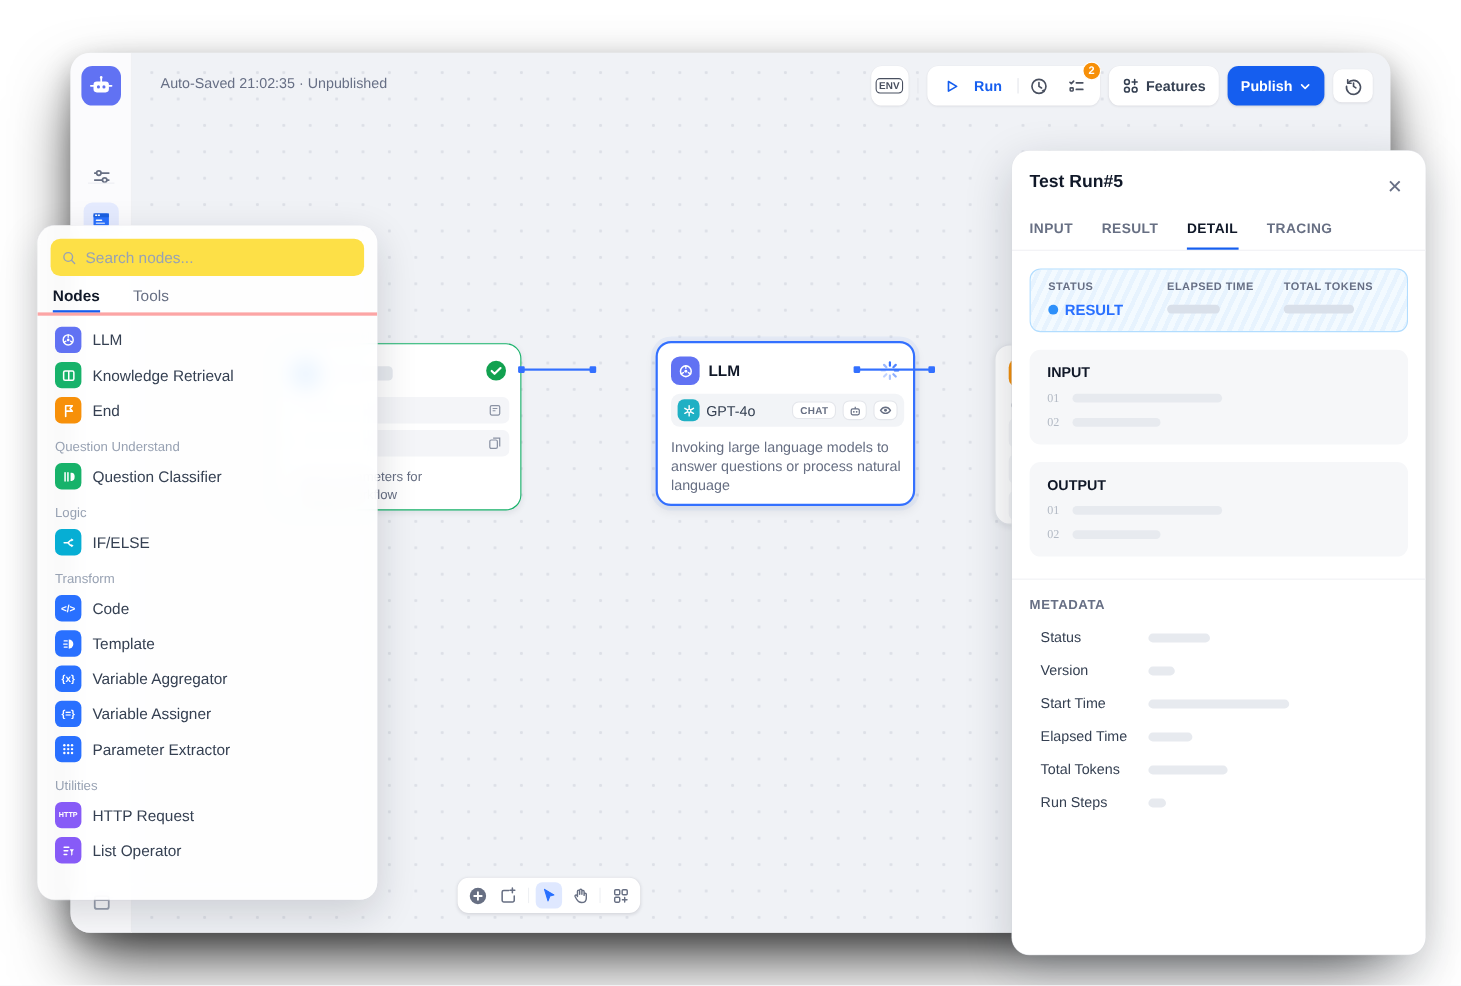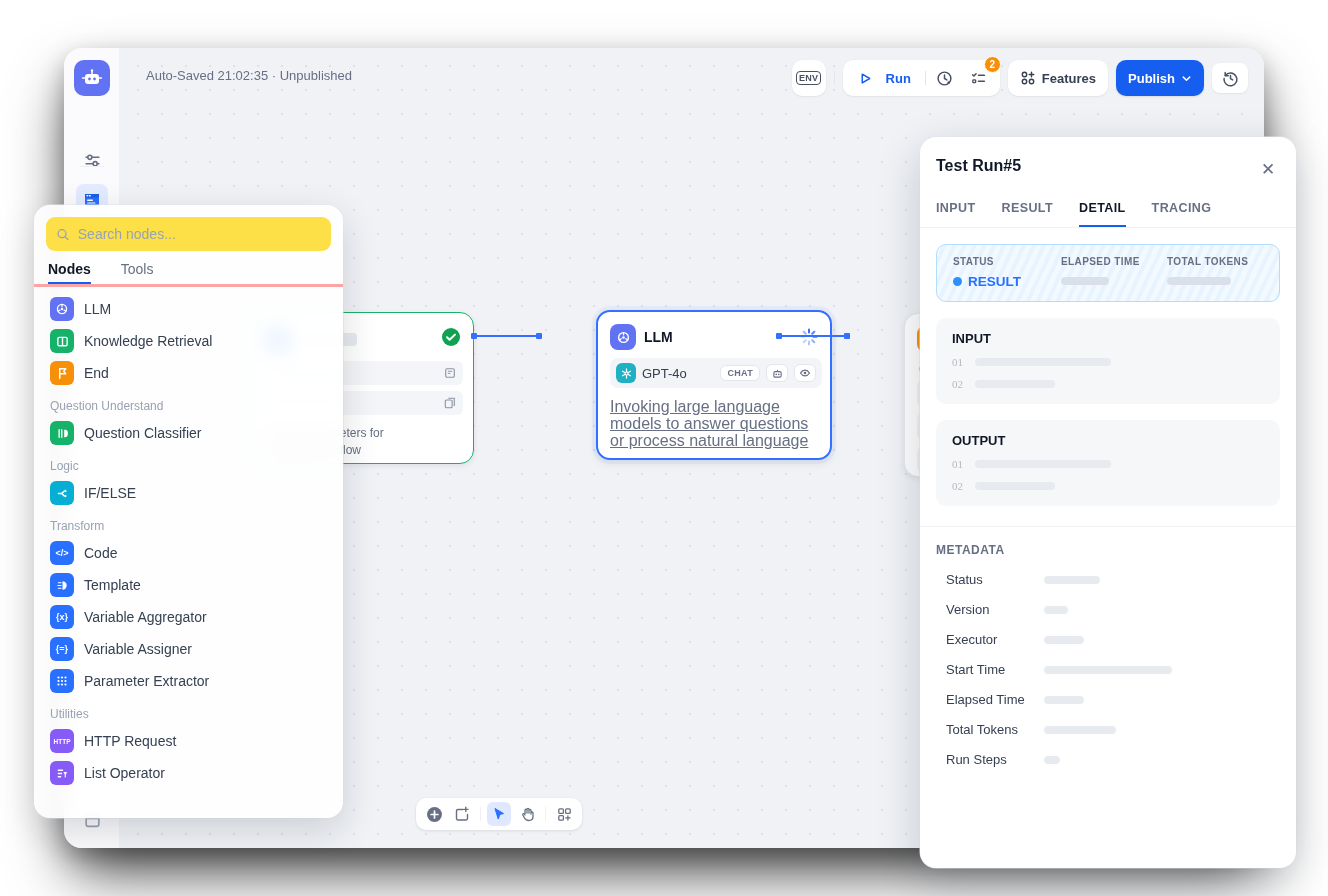--- a/index.html
+++ b/index.html
@@ -64,21 +64,21 @@
   .node-title { font-size:14px; font-weight:700; color:#101828; }
   .llm-spinner { position:absolute; right:12px; top:16px; }
   .model-row { position:absolute; left:12px; top:46px; width:212px; height:30px; background:#F2F4F7; border-radius:8px;
     display:flex; align-items:center; gap:6px; padding:0 6px; }
   .model-avatar { width:20px; height:20px; border-radius:6px; background:#1FB0C4; display:flex; align-items:center; justify-content:center; color:#fff; }
   .model-name { font-size:13px; color:#354052; font-weight:500; flex:1; }
   .chat-badge { font-size:9px; font-weight:700; color:#676F83; background:#fff; border:1px solid #E4E6EB;
     border-radius:6px; padding:2px 6px; letter-spacing:.3px; }
   .mini-badge { width:22px; height:18px; background:#fff; border:1px solid #E4E6EB; border-radius:6px;
     display:flex; align-items:center; justify-content:center; color:#676F83; }
-  .llm-desc { position:absolute; left:12px; top:86px; width:212px; font-size:16px; line-height:17px; color:#676F83;text-decoration:underline; }
+  .llm-desc { position:absolute; left:12px; top:86px; width:212px; font-size:13px; line-height:17px; color:#676F83; }
 
   .end-node { left:784px; top:265px; width:240px; height:164px; border:1px solid #E6E8ED; }
   .end-section { position:absolute; left:14px; top:50px; font-size:10px; font-weight:600; letter-spacing:.5px;
     color:#676F83; white-space:nowrap; }
   .var-row { position:absolute; left:12px; width:216px; height:27px; background:#F4F5F8; border-radius:6px;
     display:flex; align-items:center; gap:6px; padding:0 8px; font-size:12.5px; color:#354052; white-space:nowrap; overflow:hidden; }
   .var-sep { color:#B3BAC5; }
   .var-x { color:#2970FF; font-weight:700; font-size:11px; }
   .dalle-dot { width:15px; height:15px; border-radius:50%; flex:none;
     background:conic-gradient(#F04438 0 72deg,#F79009 72deg 144deg,#17B26A 144deg 216deg,#2970FF 216deg 288deg,#875BF7 288deg 360deg); }
@@ -602,24 +602,20 @@
 
     <div class="meta-row">
       <span class="meta-label">Status</span>
         <span class="skel w56"></span>
     </div>
     <div class="meta-row">
       <span class="meta-label">Version</span>
         <span class="skel w24"></span>
     </div>
     <div class="meta-row">
-      <span class="meta-label">Executor</span>
-        <span class="skel w40"></span>
-    </div>
-    <div class="meta-row">
       <span class="meta-label">Start Time</span>
         <span class="skel w128"></span>
     </div>
     <div class="meta-row">
       <span class="meta-label">Elapsed Time</span>
         <span class="skel w40"></span>
     </div>
     <div class="meta-row">
       <span class="meta-label">Total Tokens</span>
         <span class="skel w72"></span>

